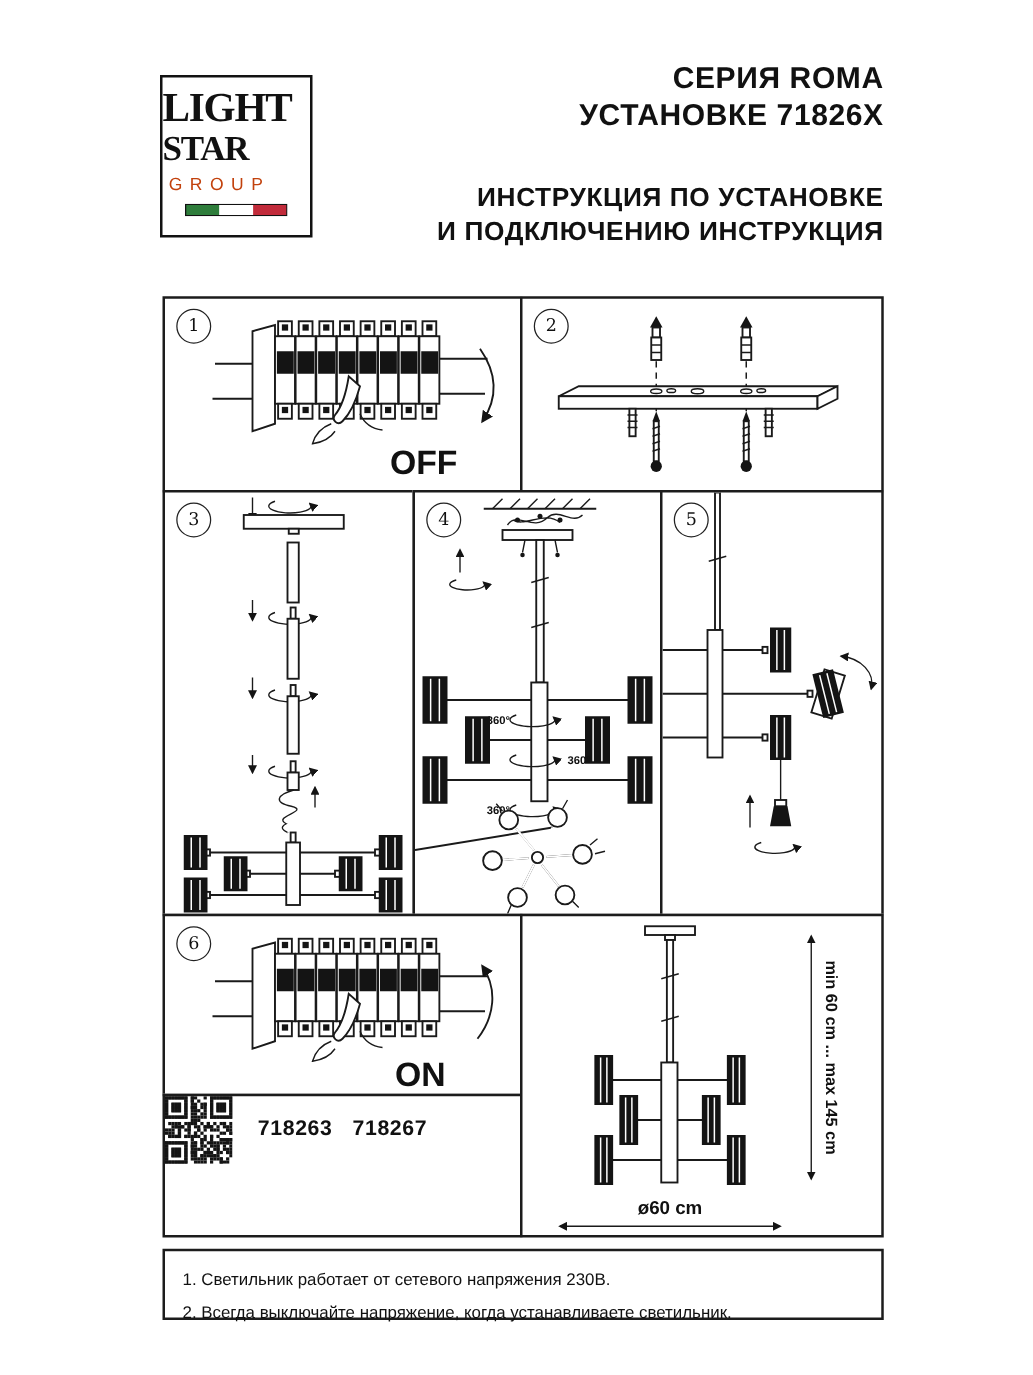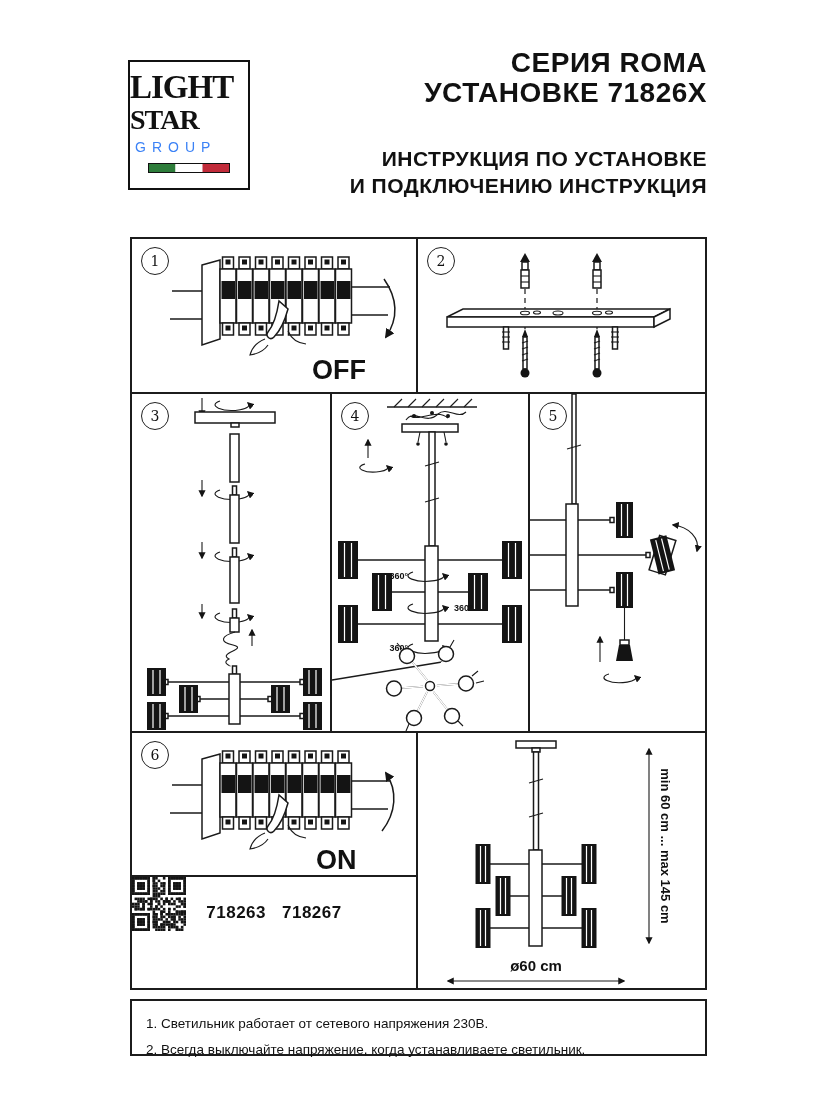--- a/index.html
+++ b/index.html
@@ -8,39 +8,39 @@
   .panel{position:absolute;border:2px solid #1c1c1c;background:#fff;box-sizing:border-box;}
   .panel svg{position:absolute;left:0;top:0;width:100%;height:100%;}
   .numcircle{position:absolute;left:9px;top:8px;width:26px;height:26px;border:1.5px solid #222;
              border-radius:50%;display:flex;align-items:center;justify-content:center;
              font-family:"DejaVu Serif",serif;font-size:14px;z-index:3;background:#fff;}
   
   .logo{position:absolute;left:128px;top:60px;width:122px;height:130px;border:2.5px solid #111;
         box-sizing:border-box;padding-top:10px;}
   .logo .l1{font-family:"Liberation Serif",serif;font-weight:bold;font-size:33px;line-height:31px;letter-spacing:-1px;}
   .logo .l2{font-family:"Liberation Serif",serif;font-weight:bold;font-size:28px;line-height:34px;letter-spacing:-1px;}
-  .logo .l3{font-size:14px;letter-spacing:6px;margin-top:2px;margin-left:5px;color:#3b82f6;}
+  .logo .l3{font-size:14px;letter-spacing:6px;margin-top:2px;margin-left:5px;color:#c2410c;}
   .logo .flag{margin:8px auto 0 auto;display:block;}
   
   .htext{position:absolute;left:300px;right:119px;top:48px;text-align:right;font-weight:bold;}
-  .htext .series{font-size:28px;line-height:30px;letter-spacing:0.5px;}
+  .htext .series{font-size:24px;line-height:30px;letter-spacing:0.5px;}
   .htext .title{font-size:21px;line-height:27px;letter-spacing:0.5px;margin-top:37px;}
   
   #p1{left:130px;top:237px;width:288px;height:157px;}
   #p2{left:416px;top:237px;width:291px;height:157px;}
   #p3{left:130px;top:392px;width:202px;height:341px;}
   #p4{left:330px;top:392px;width:200px;height:341px;}
   #p5{left:528px;top:392px;width:179px;height:341px;}
   #p6{left:130px;top:731px;width:288px;height:146px;}
   #pqr{left:130px;top:875px;width:288px;height:115px;}
   #pdim{left:416px;top:731px;width:291px;height:259px;}
   #pnotes{left:130px;top:999px;width:577px;height:57px;padding:7px 14px;}
   #pnotes p{margin:6px 0;font-size:13.5px;line-height:20px;}
   
-  #pqr{display:flex;justify-content:center;gap:16px;padding-top:26px;}
+  #pqr{display:flex;justify-content:center;gap:16px;padding-top:16px;}
   .qrgroup{text-align:center;}
   .qrlabel{font-size:17px;font-weight:bold;letter-spacing:0.5px;margin-bottom:3px;}
   .qrgroup svg{width:54px;height:54px;display:block;margin:0 auto;}
   
   .ln{stroke:#1a1a1a;stroke-width:1.5;fill:none;}
   .lt{stroke:#1a1a1a;stroke-width:1.1;fill:none;}
   .fw{fill:#fff;stroke:#1a1a1a;stroke-width:1.5;}
   .fb{fill:#141414;stroke:none;}
   .dash{stroke:#1a1a1a;stroke-width:1.2;fill:none;stroke-dasharray:5 4;}
   .svgt{font-family:"Liberation Sans",sans-serif;font-weight:bold;fill:#111;}

